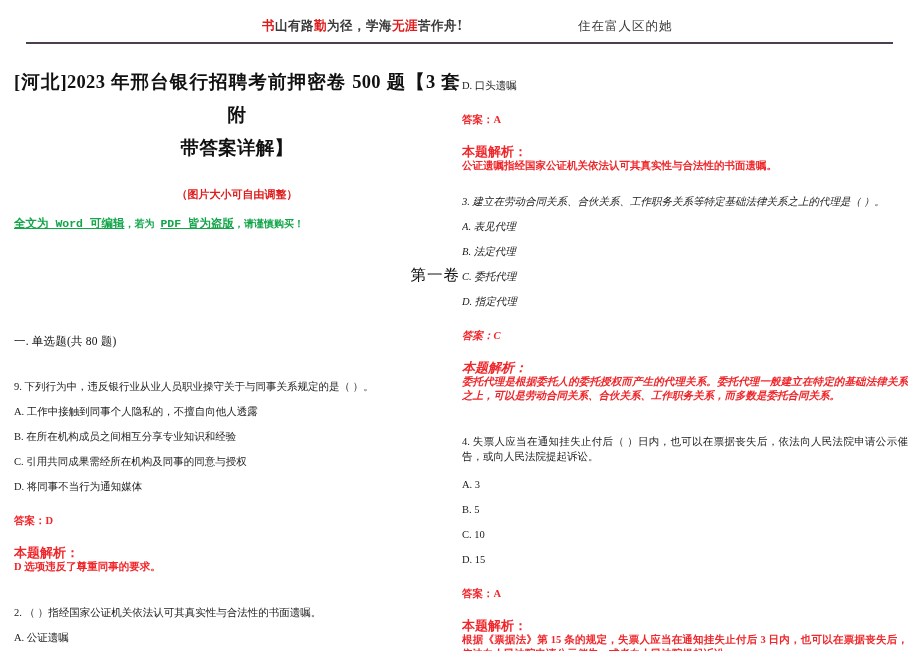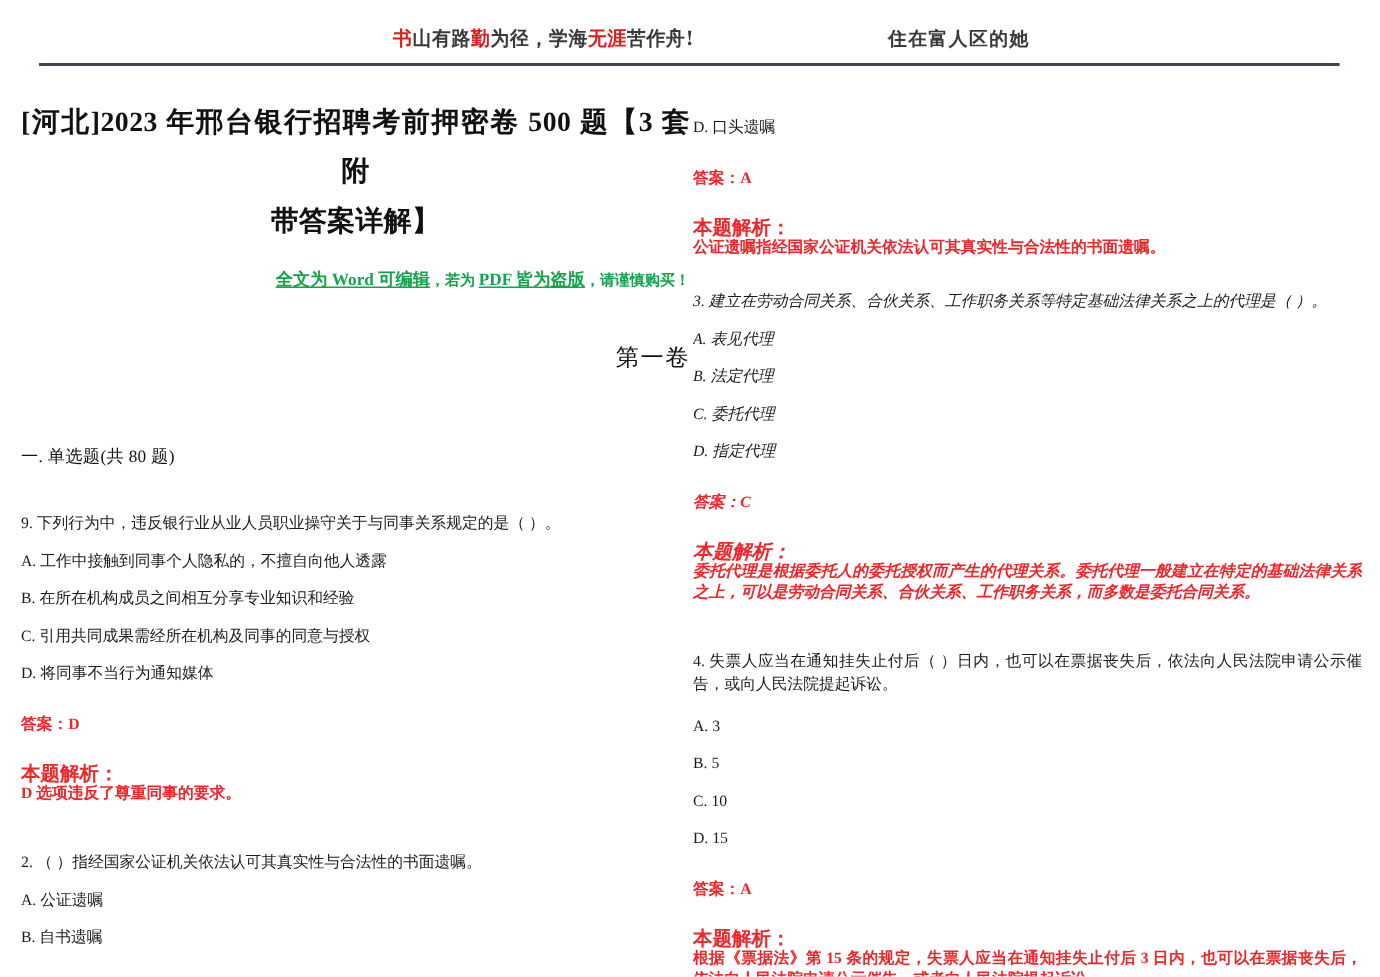--- a/index.html
+++ b/index.html
@@ -39,27 +39,27 @@
     color: #3a3a3a;
     white-space: nowrap;
     font-family: "DejaVu Serif", serif;
     font-weight: bold;
     transform: scaleY(1.05);
   }
   .header-watermark .hl { color: #e01b1b; }
   .header-watermark-right {
     position: absolute;
     top: 0;
-    left: 592px;
+    left: 578px;
     font-size: 12.5px;
     letter-spacing: 1px;
     color: #3a3a3a;
     white-space: nowrap;
     font-family: "DejaVu Serif", serif;
-    font-weight: bold;
+    font-weight: normal;
   }
   .header-rule {
     position: absolute;
     top: 24px;
     left: 26px;
     width: 867px;
     height: 1.6px;
     background: #4b3f52;
   }
 
@@ -97,24 +97,24 @@
   .notice-size {
     margin-top: 22px;
     text-align: center;
     font-size: 11px;
     color: #e01b1b;
     font-weight: bold;
     font-family: "DejaVu Sans", sans-serif;
   }
   .notice-line {
     margin-top: 14px;
-    text-align: right;
+    text-align: left;
     font-size: 11.5px;
     white-space: nowrap;
-    font-family: Liberation Serif, serif;
+    font-family: Liberation Mono, monospace;
   }
   .notice-line .lnk {
     color: #12a54a;
     text-decoration: underline;
     font-weight: bold;
   }
   .notice-line .cmt {
     color: #12a54a;
     font-weight: bold;
     font-size: 10px;
@@ -184,20 +184,21 @@
 
   <div class="columns">
 
     <div class="col col-left">
 
       <h1 class="doc-title">
         <span>[河北]2023 年邢台银行招聘考前押密卷 500 题【3 套附</span>
         <span class="t-line2">带答案详解】</span>
       </h1>
 
+      <div class="notice-size">（图片大小可自由调整）</div>
 
       <div class="notice-line"><span class="lnk">全文为 Word 可编辑</span><span class="cmt">，若为 </span><span class="lnk">PDF 皆为盗版</span><span class="cmt">，请谨慎购买！</span></div>
 
       <div class="volume-title">第一卷</div>
 
       <div class="section-title">一. 单选题(共 80 题)</div>
 
       <div class="q-block">
         <div class="q-stem">9. 下列行为中，违反银行业从业人员职业操守关于与同事关系规定的是（ ）。</div>
         <div class="q-opt">A. 工作中接触到同事个人隐私的，不擅自向他人透露</div>

